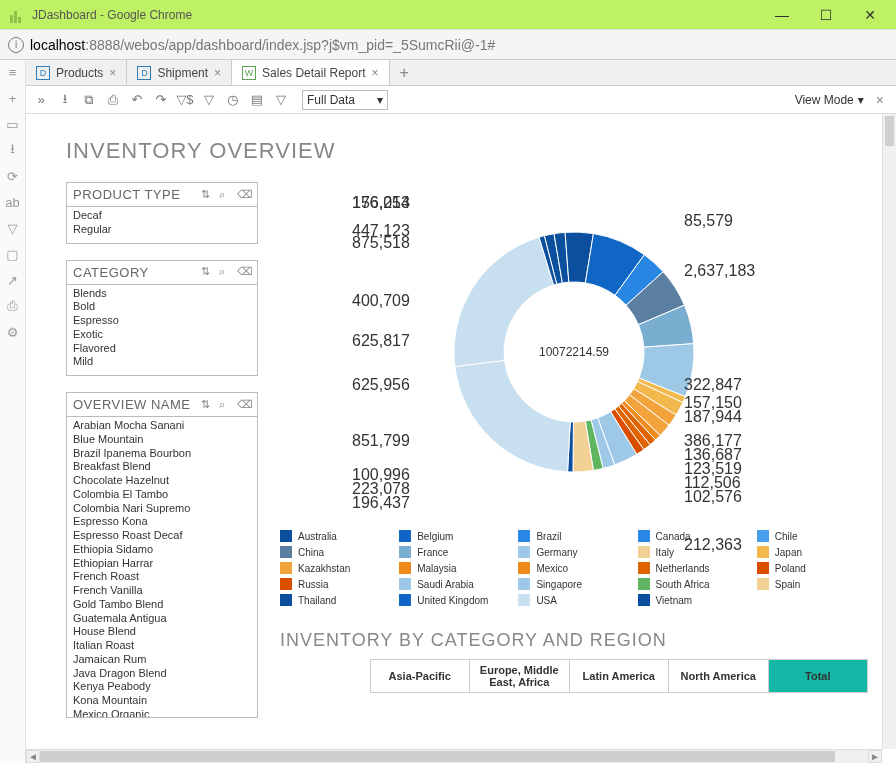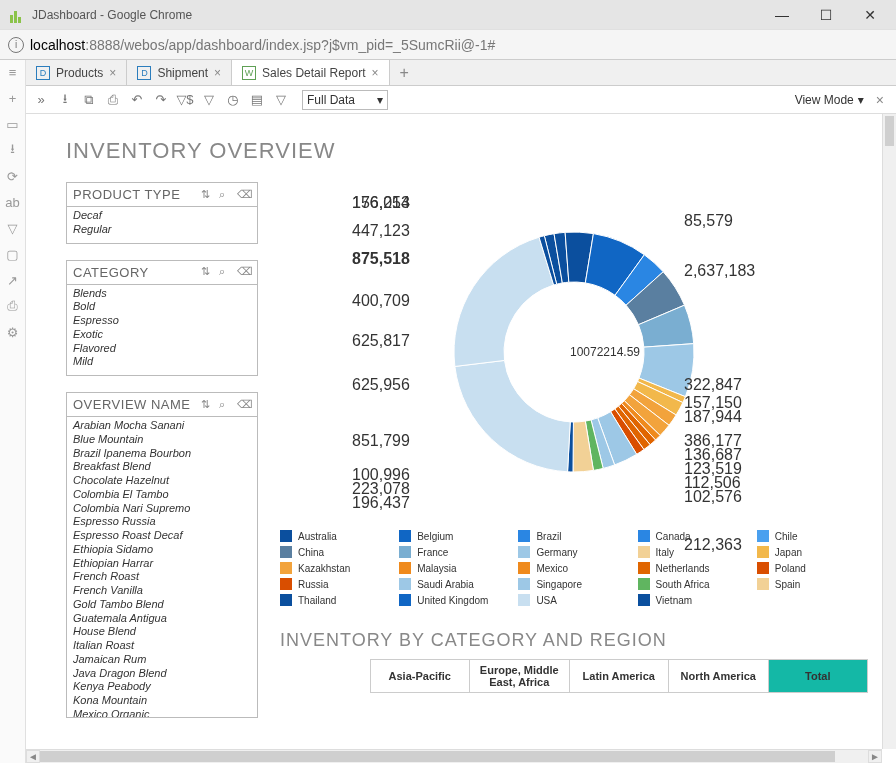--- a/index.html
+++ b/index.html
@@ -1,19 +1,19 @@
 <!DOCTYPE html>
 <html><head>
 <meta charset="utf-8">
 <style>
   * { box-sizing: border-box; margin: 0; padding: 0; font-family: "Segoe UI", Arial, sans-serif; }
   body { width: 896px; height: 763px; background: #fff; overflow: hidden; position: relative; }
 
   
-  .titlebar { height: 30px; background: #e5e5e5; border-bottom: 1px solid #e0e0e0; display: flex; align-items: center; padding: 0 4px; }
+  .titlebar { height: 30px; background: #bef264; border-bottom: 1px solid #e0e0e0; display: flex; align-items: center; padding: 0 4px; }
   .titlebar .app-icon { width: 16px; height: 16px; margin: 0 6px; display:flex; gap:1px; align-items:flex-end; }
   .app-icon span { width:3px; background:#8bc34a; }
   .app-icon span:nth-child(1){height:8px;} .app-icon span:nth-child(2){height:12px;} .app-icon span:nth-child(3){height:6px;}
   .titlebar .title { font-size: 12px; color: #555; flex:1; }
   .winbtns { display:flex; }
   .winbtn { width: 44px; height: 28px; display:flex; align-items:center; justify-content:center; font-size:14px; color:#333; }
 
   
   .addrbar { height: 30px; background: #f5f5f5; border-bottom: 1px solid #ccc; display:flex; align-items:center; padding: 0 8px; gap:6px; font-size: 14px; color:#555;}
   .addrbar .info-icon { width:16px;height:16px;border:1px solid #777;border-radius:50%;display:flex;align-items:center;justify-content:center;font-size:10px;color:#777;}
@@ -45,25 +45,25 @@
   .viewport { flex:1; overflow:hidden; position:relative; background:#fff; }
   .report { position:absolute; inset:0; padding: 24px 28px 0 40px; overflow:hidden; }
   .page-title { font-size:22px; letter-spacing:1px; color:#888; font-weight:400; margin-bottom:18px; }
   .cols { display:flex; gap:22px; }
   .filters { width:192px; display:flex; flex-direction:column; gap:16px; }
   .panel { border:1px solid #bbb; }
   .panel .ph { display:flex; align-items:center; padding:4px 6px; border-bottom:1px solid #bbb; }
   .panel .ph .pt { font-size:13px; color:#666; letter-spacing:.5px; flex:1;}
   .panel .ph .picn { width:14px;height:14px; color:#888; font-size:11px; margin-left:4px;}
   .panel .pb { padding:2px 6px 6px 6px; font-size:11px; color:#333; line-height:1.25; max-height: 300px; overflow:hidden;}
-  .panel .pb div { white-space:nowrap;font-style:italic; }
+  .panel .pb div { white-space:nowrap; }
 
   .chartcol { flex:1; position:relative; }
   .donutwrap { position:relative; height:340px; }
-  .donut-center-label { position:absolute; left:50%; top:50%; transform:translate(-50%,-50%); font-size:12px; color:#333;margin-left:31px; }
+  .donut-center-label { position:absolute; left:50%; top:50%; transform:translate(-50%,-50%); font-size:12px; color:#333; }
   .dlabels { position:absolute; inset:0; }
   .dlbl { position:absolute; font-size:16px; color:#333; white-space:nowrap; }
 
   .legend { display:grid; grid-template-columns: repeat(5, 1fr); gap:4px 8px; font-size:10px; color:#333; margin-top:8px; }
   .legend .li { display:flex; align-items:center; gap:6px;}
   .legend .sw { width:12px; height:12px; }
 
   .sec2title { font-size:18px; color:#888; letter-spacing:1px; margin:24px 0 8px 0; }
   .regtable { width:100%; border-collapse:collapse; table-layout:fixed; }
   .regtable th { font-size:11px; font-weight:600; color:#333; padding:4px 6px; border:1px solid #ccc; text-align:center; background:#fff;}
@@ -207,21 +207,21 @@
                 <span class="picn">⌫</span>
               </div>
               <div class="pb" id="pn-list">
                   <div>Arabian Mocha Sanani</div>
                   <div>Blue Mountain</div>
                   <div>Brazil Ipanema Bourbon</div>
                   <div>Breakfast Blend</div>
                   <div>Chocolate Hazelnut</div>
                   <div>Colombia El Tambo</div>
                   <div>Colombia Nari Supremo</div>
-                  <div>Espresso Russia</div>
+                  <div>Espresso Kona</div>
                   <div>Espresso Roast Decaf</div>
                   <div>Ethiopia Sidamo</div>
                   <div>Ethiopian Harrar</div>
                   <div>French Roast</div>
                   <div>French Vanilla</div>
                   <div>Gold Tambo Blend</div>
                   <div>Guatemala Antigua</div>
                   <div>House Blend</div>
                   <div>Italian Roast</div>
                   <div>Jamaican Rum</div>
@@ -259,21 +259,21 @@
                   <path d="M 268.9961510779489 289.9958011237964 A 120 120 0 0 1 263.56187765661787 289.82716962647345 L 266.2444286330271 239.8991822821095 A 70 70 0 0 0 269.4144214621369 239.9975506555479 Z" fill="#0b4f9e" stroke="#fff" stroke-width="1"></path>
                   <path d="M 263.56187765661787 289.82716962647345 A 120 120 0 0 1 150.87474362005966 184.4628244963936 L 200.51026711170147 178.43664762289626 A 70 70 0 0 0 266.2444286330271 239.8991822821095 Z" fill="#c8dff0" stroke="#fff" stroke-width="1"></path>
                   <path d="M 150.87474362005966 184.4628244963936 A 120 120 0 0 1 235.07547896700908 55.194608878257924 L 249.6273627307553 103.03018851231712 A 70 70 0 0 0 200.51026711170147 178.43664762289626 Z" fill="#c8dff0" stroke="#fff" stroke-width="1"></path>
                   <path d="M 235.07547896700908 55.194608878257924 A 120 120 0 0 1 240.31152488945722 53.73050939472263 L 252.68172285218338 102.17613048025487 A 70 70 0 0 0 249.6273627307553 103.03018851231712 Z" fill="#0b4f9e" stroke="#fff" stroke-width="1"></path>
                 </svg>
               <div class="donut-center-label">10072214.59</div>
               <div class="dlabels" id="dlabels">
                   <div class="dlbl" style="left: 72px; top: 12px; text-align: right; width: 54px;">156,214</div>
                   <div class="dlbl" style="left: 72px; top: 12px; text-align: right; width: 54px;">176,053</div>
                   <div class="dlbl" style="left: 72px; top: 40px; text-align: right; width: 54px;">447,123</div>
-                  <div class="dlbl" style="left: 72px; top: 68px; text-align: right; width: 54px; font-weight: bold;">875,518</div>
+                  <div class="dlbl" style="left: 72px; top: 52px; text-align: right; width: 54px;">875,518</div>
                   <div class="dlbl" style="left: 72px; top: 110px; text-align: right; width: 54px;">400,709</div>
                   <div class="dlbl" style="left: 72px; top: 150px; text-align: right; width: 54px;">625,817</div>
                   <div class="dlbl" style="left: 72px; top: 194px; text-align: right; width: 54px;">625,956</div>
                   <div class="dlbl" style="left: 72px; top: 250px; text-align: right; width: 54px;">851,799</div>
                   <div class="dlbl" style="left: 72px; top: 284px; text-align: right; width: 54px;">100,996</div>
                   <div class="dlbl" style="left: 72px; top: 298px; text-align: right; width: 54px;">223,078</div>
                   <div class="dlbl" style="left: 72px; top: 312px; text-align: right; width: 54px;">196,437</div>
                   <div class="dlbl" style="left: 404px; top: 30px;">85,579</div>
                   <div class="dlbl" style="left: 404px; top: 80px;">2,637,183</div>
                   <div class="dlbl" style="left: 404px; top: 194px;">322,847</div>

